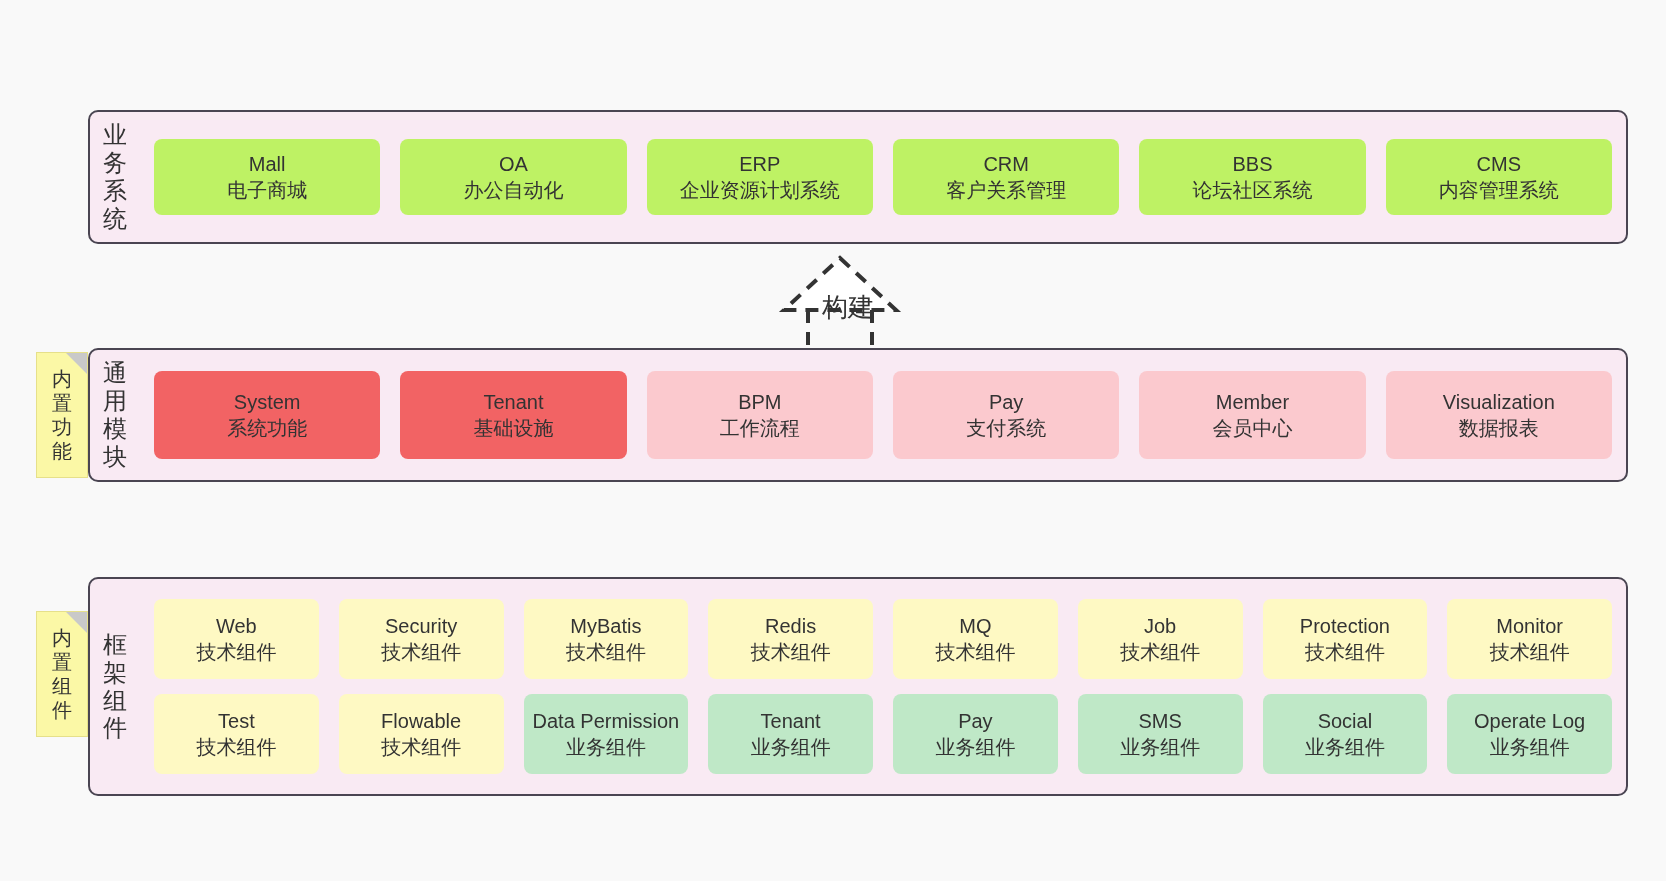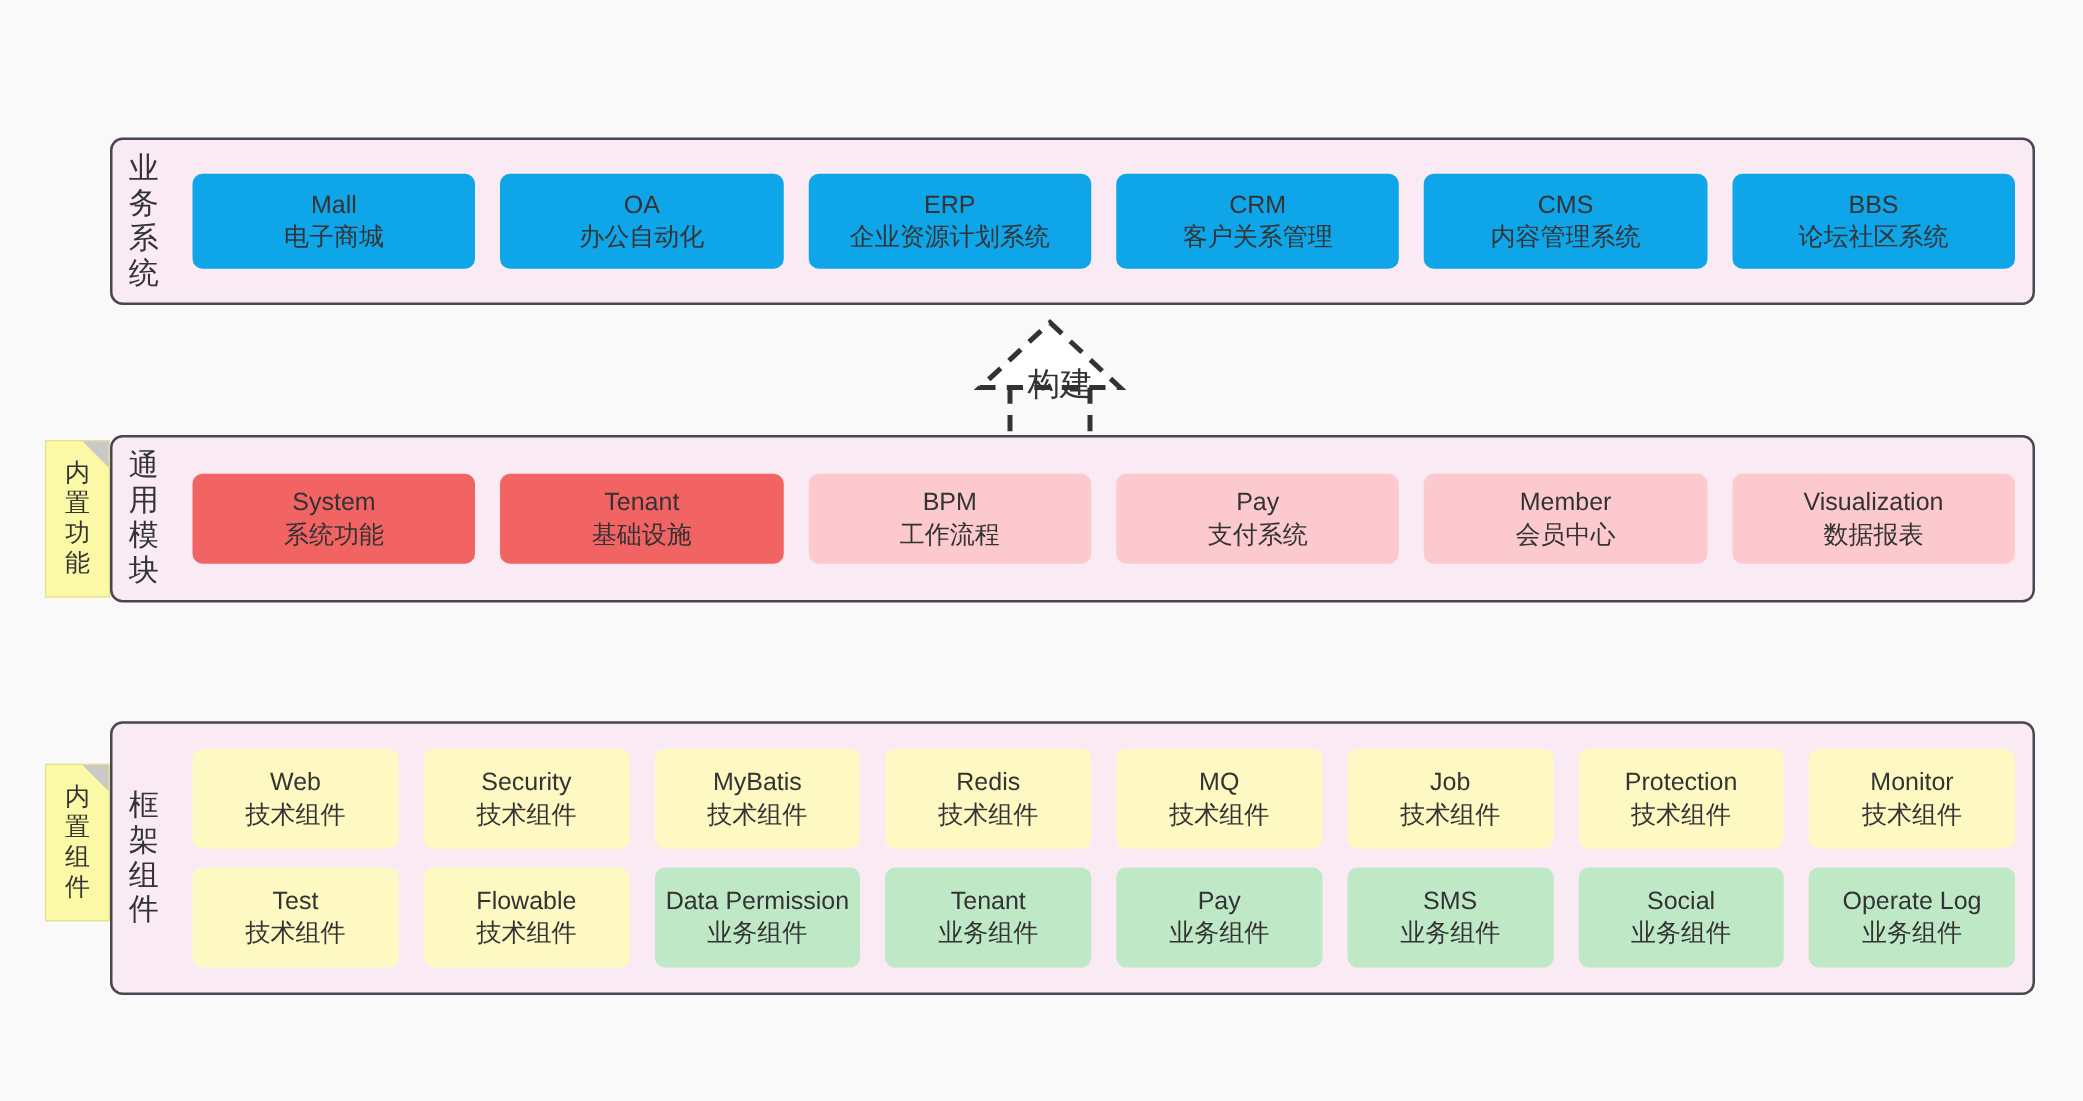--- a/index.html
+++ b/index.html
@@ -79,32 +79,32 @@
     text-align: center;
     font-size: 20px;
     line-height: 1.32;
     color: #333333;
     box-sizing: border-box;
     padding: 4px 6px;
   }
   .card .t1 { display: block; }
   .card .t2 { display: block; text-align: right; }
 
-  .card.blue      { background: #0ea5e9; }
+  .card.blue      { background: #bef264; }
   .card.red       { background: #f26364; }
   .card.pink      { background: #fbc9ce; }
   .card.green     { background: #fef9c3; }
   .card.lightgreen{ background: #bfe8c7; }
 
   
   #layer-business { top: 110px;  height: 134px; }
   #layer-business .card { height: 76px; }
 
   #layer-modules  { top: 348px;  height: 134px; }
-  #layer-modules .card { height: 72px; }
+  #layer-modules .card { height: 88px; }
 
   #layer-framework{ top: 577px;  height: 219px; }
   #layer-framework .card { height: 80px; }
 
   
   .note {
     position: absolute;
     width: 52px;
     background: #fbf8a6;
     border: 1px solid #e6e08a;
@@ -176,26 +176,26 @@
         </div>
         <div class="card blue">
           <span class="t1">ERP</span>
           <span class="t2">企业资源计划系统</span>
         </div>
         <div class="card blue">
           <span class="t1">CRM</span>
           <span class="t2">客户关系管理</span>
         </div>
         <div class="card blue">
+          <span class="t1">BBS</span>
+          <span class="t2">论坛社区系统</span>
+        </div>
+        <div class="card blue">
           <span class="t1">CMS</span>
           <span class="t2">内容管理系统</span>
-        </div>
-        <div class="card blue">
-          <span class="t1">BBS</span>
-          <span class="t2">论坛社区系统</span>
         </div>
       </div>
     </div>
   </div>
 
   <div class="connector" id="connector-build">
     <svg width="180" height="100" viewBox="0 0 180 100" xmlns="http://www.w3.org/2000/svg" aria-hidden="true">
 
       <polygon points="90,4 146,56 34,56" fill="#ffffff" stroke="#333333" stroke-width="4" stroke-dasharray="13,9" stroke-linejoin="miter"></polygon>
 

